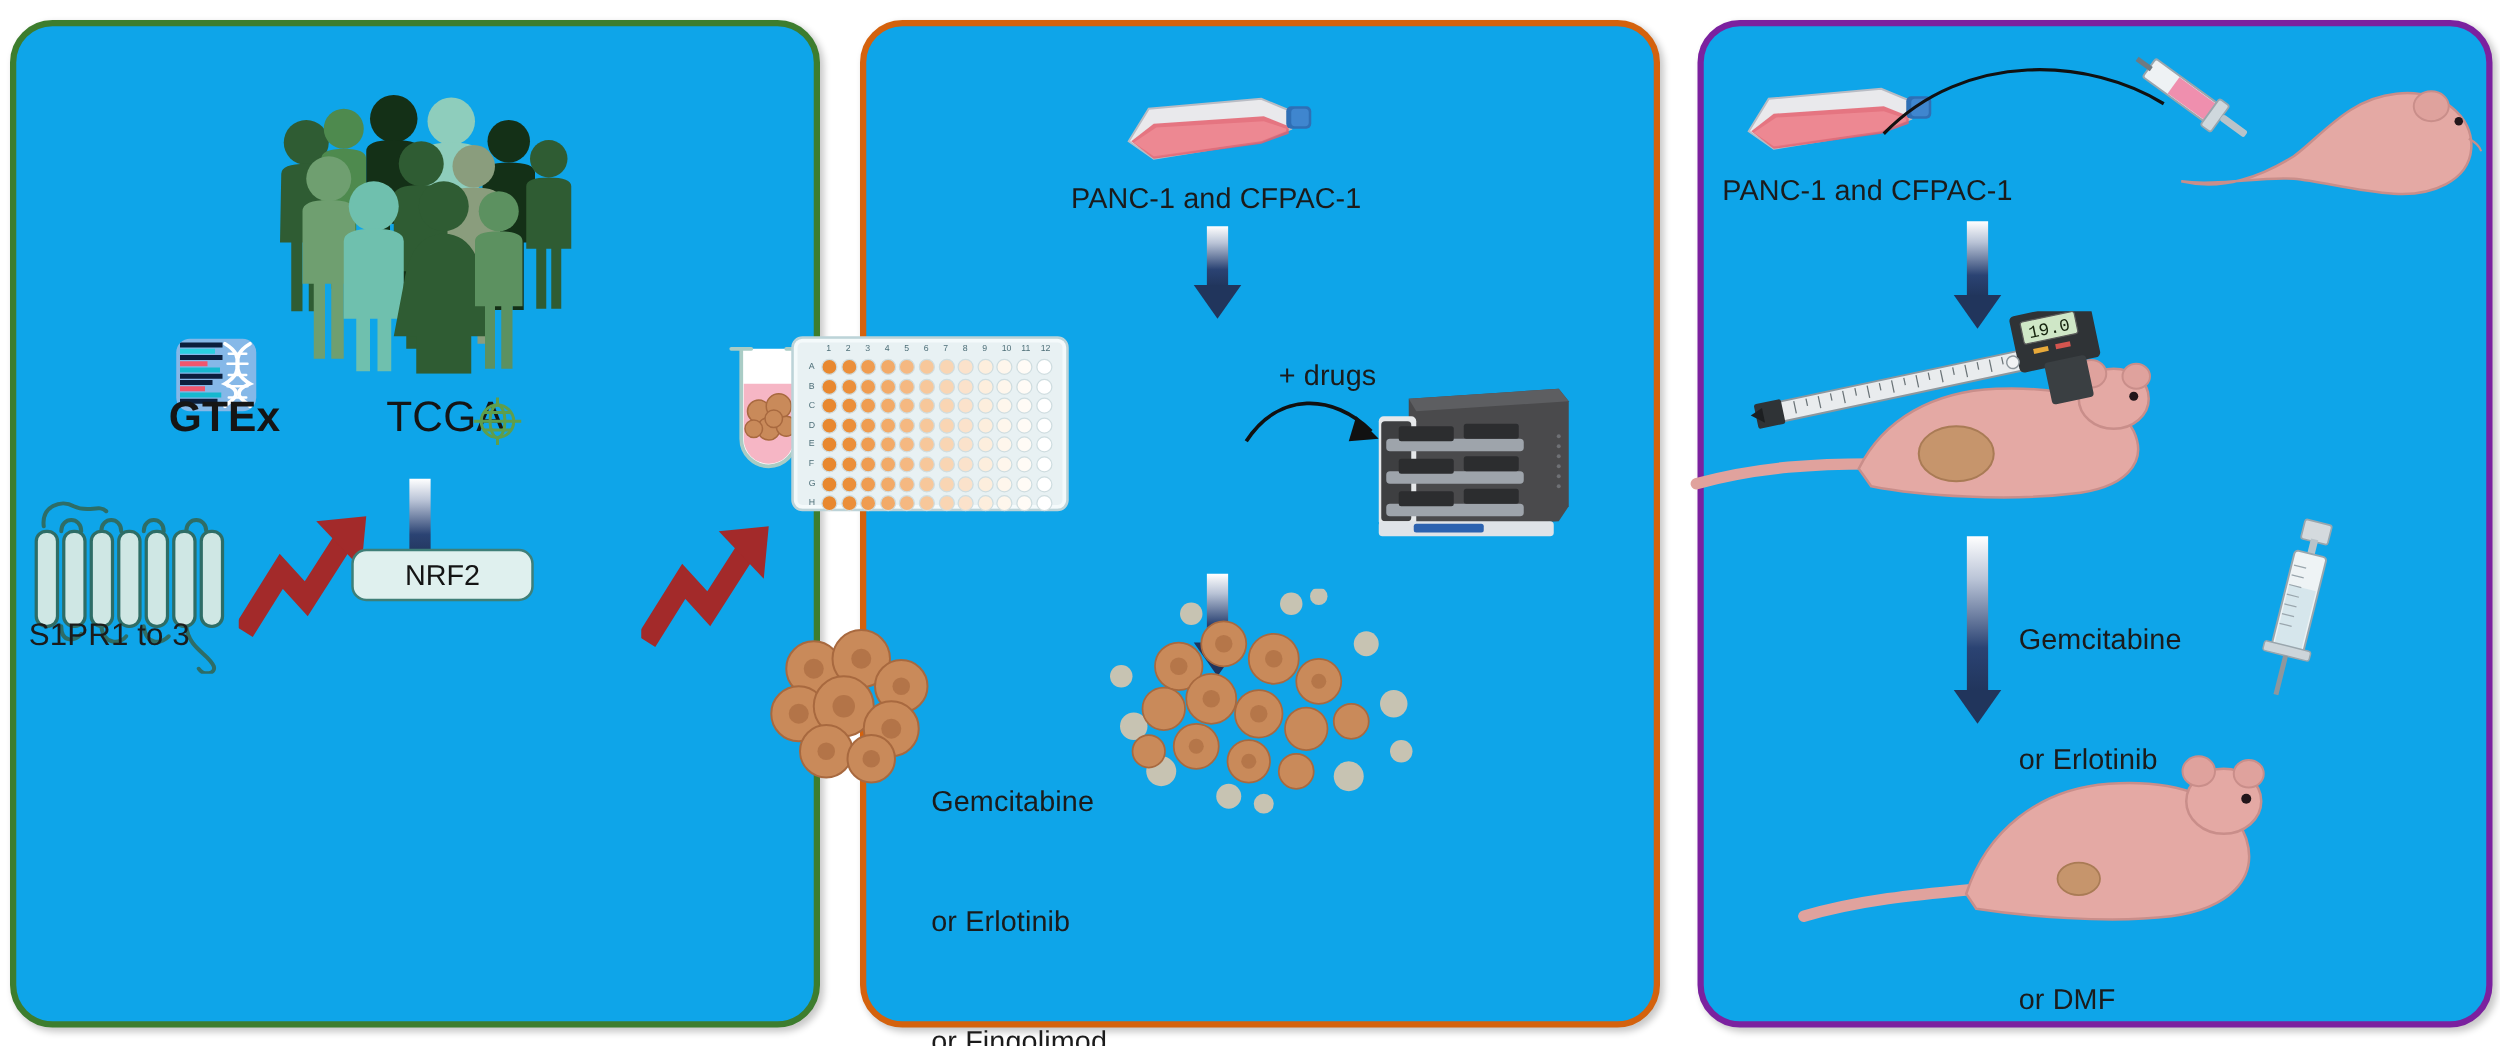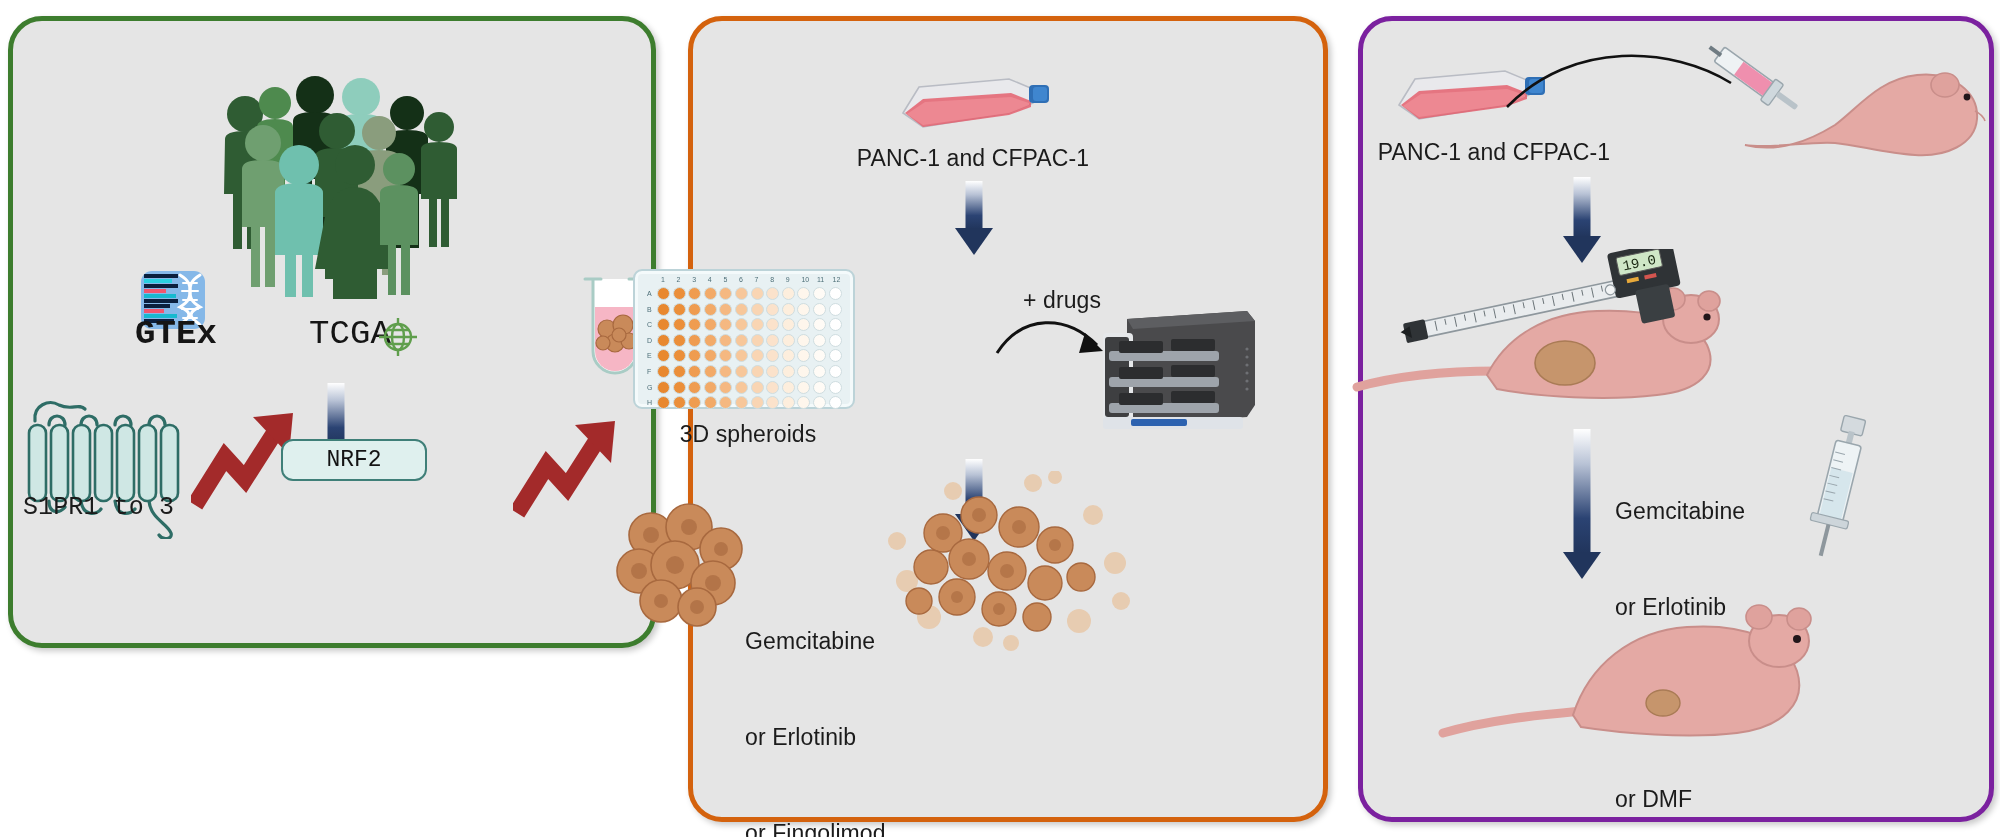--- a/index.html
+++ b/index.html
@@ -11,25 +11,25 @@
   #figure {
     position: relative;
     width: 2000px; height: 837px;
     background: #ffffff;
     overflow: hidden;
   }
 
   
   .panel {
     position: absolute;
-    background: #e5e5e5;
+    background: #0ea5e9;
     border-radius: 34px;
     box-shadow: 3px 3px 6px rgba(0,0,0,.22);
   }
-  #panel-genomics { left: 8px;    top: 16px; width: 648px;  height: 632px; border: 5px solid #3d7d2e; font-family: Liberation Mono, monospace; }
+  #panel-genomics { left: 8px;    top: 16px; width: 648px;  height: 806px; border: 5px solid #3d7d2e; }
   #panel-invitro  { left: 688px;  top: 16px; width: 640px;  height: 806px; border: 5px solid #d4620d; }
   #panel-invivo   { left: 1358px; top: 16px; width: 636px;  height: 806px; border: 5px solid #7b219f; }
 
   
   .lbl {
     position: absolute;
     color: #1b1b1b;
     font-size: 23px;
     line-height: 30px;
     white-space: pre;
@@ -475,21 +475,20 @@
           <circle cx="150" cy="40" r="1.6"></circle>
             <circle cx="150" cy="48" r="1.6"></circle>
           <circle cx="150" cy="56" r="1.6"></circle>
             <circle cx="150" cy="64" r="1.6"></circle>
           <circle cx="150" cy="72" r="1.6"></circle>
             <circle cx="150" cy="80" r="1.6"></circle>
         </g>
       </svg>
     </div>
 
-    <div class="lbl center" style="left:-60px; top:398px; width:230px;">3D spheroids</div>
 
     <div class="navy-arrow" style="left:260px; top:438px; width:42px; height:82px;">
       <div class="shaft"></div>
       <div class="head"></div>
     </div>
 
     <div class="spheroid" style="left:-90px; top:470px; width:160px; height:140px;">
       <svg viewBox="0 0 160 140">
         <g fill="#c98a5a" stroke="#a8693f" stroke-width="1.6">
           <circle cx="48" cy="44" r="22"></circle>

